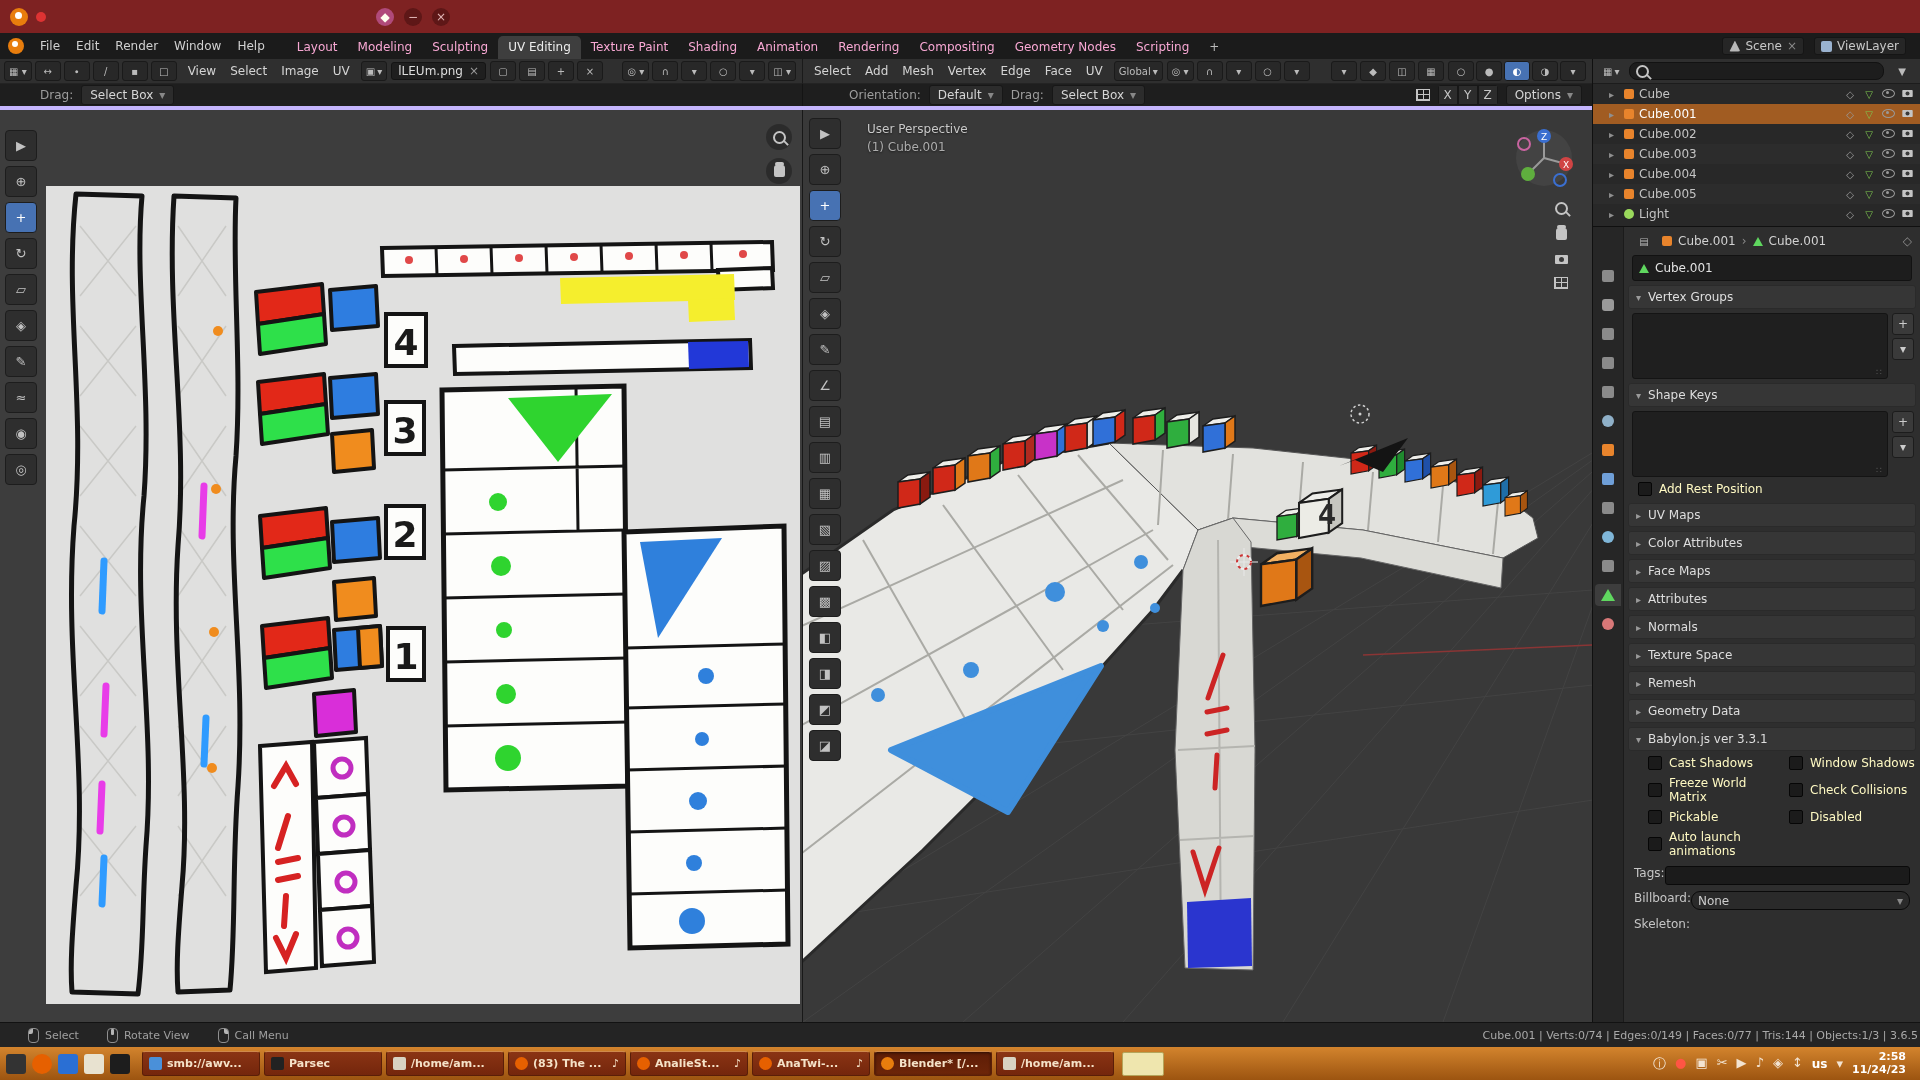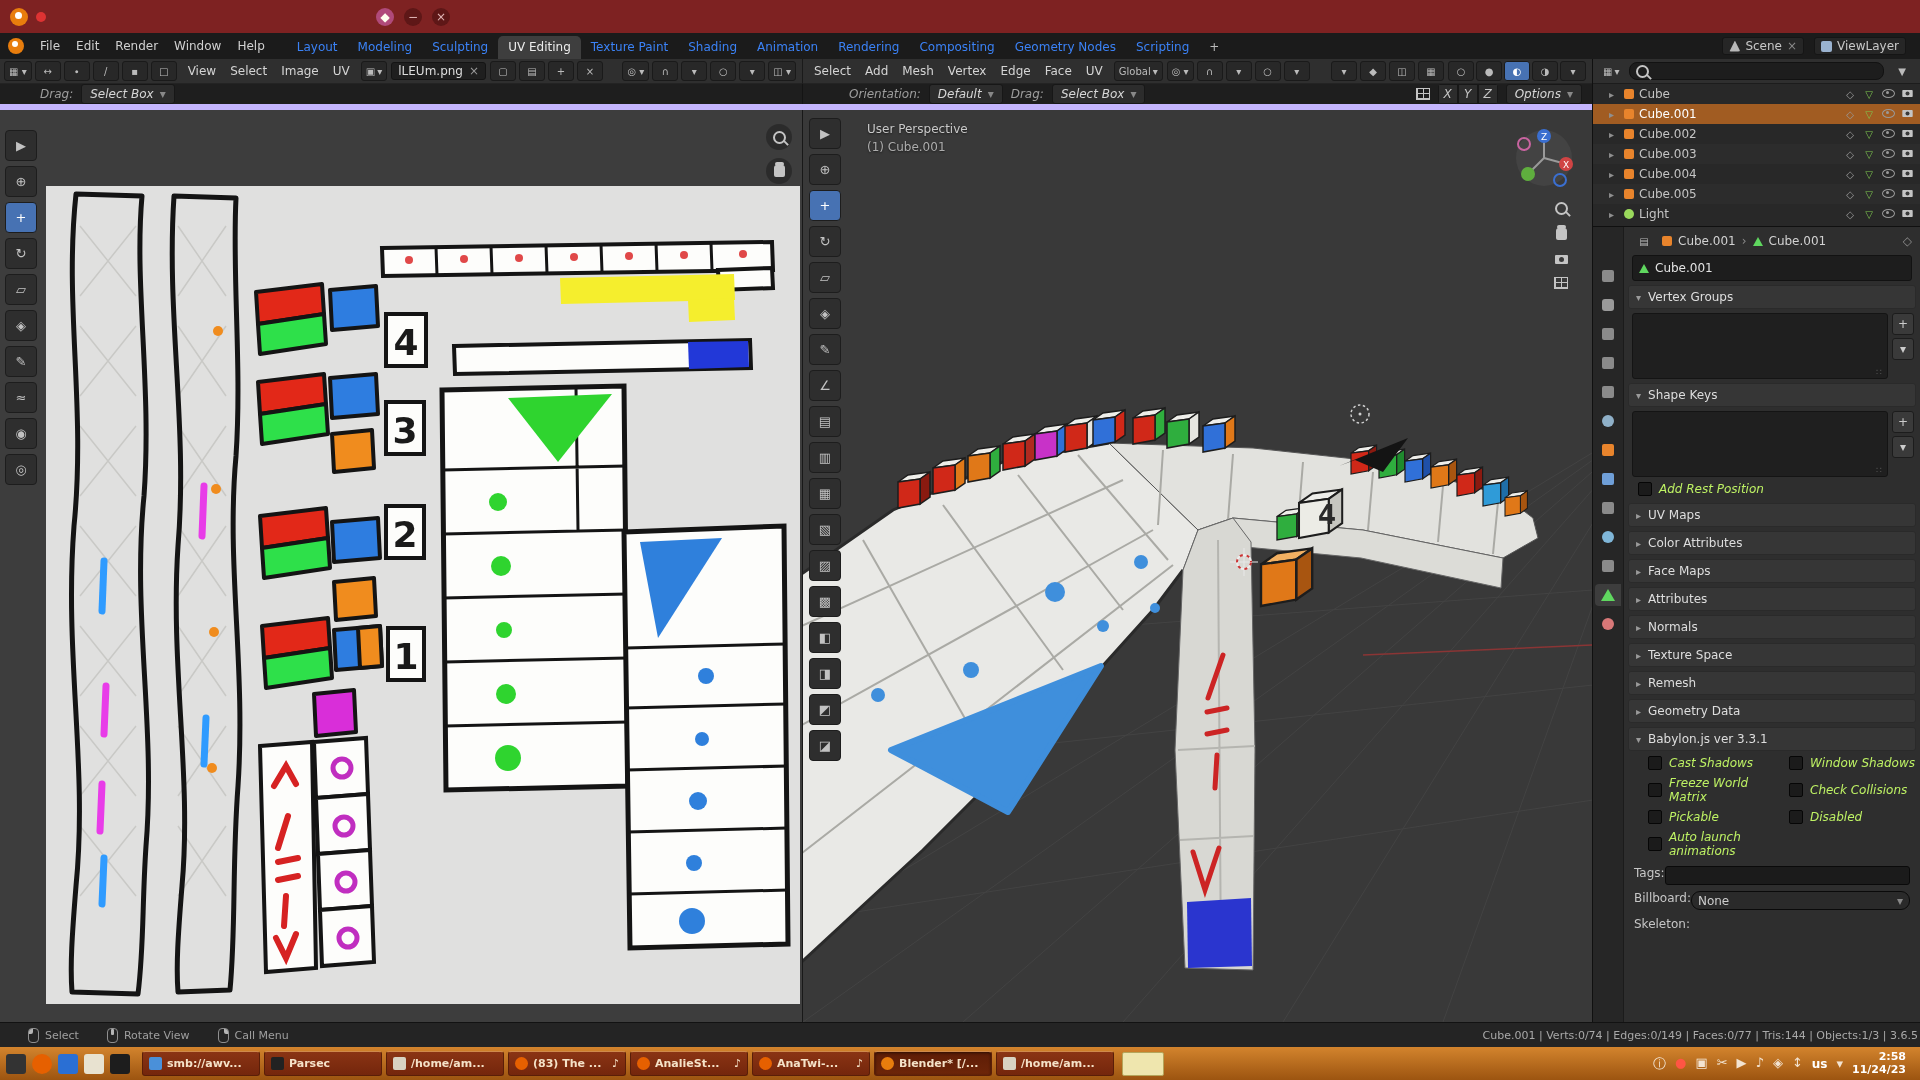--- a/index.html
+++ b/index.html
@@ -15,39 +15,39 @@
   .tb-title{flex:1;text-align:center;color:#e9caca;font-size:13px;}
   .tb-controls{display:flex;align-items:center;gap:10px;padding-right:14px;width:220px;justify-content:flex-end;}
   .tbc{width:18px;height:18px;border-radius:50%;background:#5e1717;color:#e2b6b6;display:flex;align-items:center;justify-content:center;font-size:12px;}
   .tbc.pink{background:#b04a7a;color:#ffe;}
   
   .menubar{left:0;top:33px;width:1920px;height:26px;background:#1b1b1b;display:flex;align-items:center;border-bottom:1px solid #101010;}
   .mb-logo{width:16px;height:16px;border-radius:50%;background:#e87d0d;margin:0 8px 0 8px;position:relative;}
   .mb-logo::after{content:"";position:absolute;left:4px;top:3px;width:6px;height:6px;border-radius:50%;background:#fff;}
   .mb-menu{padding:2px 8px;color:#d0d0d0;}
   .ws-tabs{display:flex;align-items:flex-end;height:100%;margin-left:14px;}
-  .ws-tab{padding:4px 10px 5px;border-radius:5px 5px 0 0;color:#3b82f6;font-size:12px;}
+  .ws-tab{padding:4px 10px 5px;border-radius:5px 5px 0 0;color:#f9a8d4;font-size:12px;}
   .ws-tab.active{background:#3e3e3e;color:#ececec;}
   .ws-tab.add{color:#bbb;}
   .mb-right{margin-left:auto;display:flex;align-items:center;gap:10px;padding-right:14px;}
   .mb-chip{display:flex;align-items:center;gap:5px;background:#262626;border:1px solid #151515;border-radius:3px;padding:1px 6px;}
   .chip-ico{width:11px;height:11px;border-radius:2px;background:#888;}
   .chip-ico.scene{background:#b8b8b8;clip-path:polygon(50% 0,100% 100%,0 100%);}
   .chip-ico.layers{background:#9ab2cf;}
   
   .uv-header{left:0;top:59px;width:802px;height:25px;background:#2f2f2f;border-bottom:1px solid #232323;display:flex;align-items:center;gap:4px;padding-left:4px;box-sizing:border-box;}
   .vp-header{left:802px;top:59px;width:790px;height:25px;background:#2f2f2f;border-bottom:1px solid #232323;border-left:1px solid #1a1a1a;display:flex;align-items:center;gap:4px;padding-left:4px;box-sizing:border-box;}
   .hdr-menu{padding:2px 7px;color:#d4d4d4;}
   .hbtn{min-width:16px;height:18px;display:inline-flex;align-items:center;justify-content:center;gap:2px;background:#282828;border:1px solid #1a1a1a;border-radius:3px;padding:0 4px;color:#bbb;font-size:10px;}
   .hbtn.active{background:#4772b3;color:#fff;}
   .hbtn.flat{background:none;border:none;}
   .img-field{display:flex;align-items:center;gap:6px;background:#1f1f1f;border:1px solid #141414;border-radius:3px;padding:1px 6px;color:#ddd;}
   .spacer{flex:1;}
   
-  .tools-strip{left:0;top:84px;width:1592px;height:26px;background:#1e1e1e;display:flex;border-bottom:6px solid #c4b5fd;box-sizing:border-box;font-style:italic;}
+  .tools-strip{left:0;top:84px;width:1592px;height:26px;background:#1e1e1e;display:flex;border-bottom:4px solid #c4b5fd;box-sizing:border-box;}
   .ts-uv{width:802px;display:flex;align-items:center;gap:8px;padding-left:40px;box-sizing:border-box;}
   .ts-vp{width:790px;display:flex;align-items:center;gap:8px;padding-left:46px;box-sizing:border-box;border-left:1px solid #141414;}
   .ts-label{color:#9d9d9d;}
   .dd{display:inline-flex;align-items:center;gap:6px;background:#2c2c2c;border:1px solid #171717;border-radius:3px;padding:2px 8px;color:#d6d6d6;}
   .axis-btn{width:18px;height:18px;display:inline-flex;align-items:center;justify-content:center;background:#2c2c2c;border:1px solid #171717;color:#c6c6c6;}
   .axis-group{display:inline-flex;border-radius:3px;overflow:hidden;}
   
   .uv-canvas{left:0;top:110px;width:802px;height:912px;background:#3d3d3d;overflow:hidden;}
   .uv-image{position:absolute;left:46px;top:76px;}
   .side-toolbar{position:absolute;display:flex;flex-direction:column;gap:5px;}
@@ -103,21 +103,21 @@
   .mini-cube{width:10px;height:10px;background:#e8842c;border-radius:2px;}
   .mini-mesh{width:0;height:0;border-left:5px solid transparent;border-right:5px solid transparent;border-bottom:9px solid #5fd75f;}
   .name-row{margin:0 8px;height:24px;background:#1d1d1d;border:1px solid #121212;border-radius:3px;display:flex;align-items:center;gap:6px;padding:0 6px;color:#e2e2e2;}
   .panel-h{height:22px;background:#363636;border:1px solid #2a2a2a;border-radius:3px;display:flex;align-items:center;gap:7px;padding:0 7px;margin:4px 4px 0;color:#dedede;}
   .panel-h .car{color:#9a9a9a;font-size:10px;}
   .listwrap{position:relative;margin:4px 6px 2px 8px;height:66px;}
   .listbox{position:absolute;left:0;top:0;right:26px;bottom:0;background:#1f1f1f;border:1px solid #141414;border-radius:3px;}
   .listbtns{position:absolute;right:0;top:0;display:flex;flex-direction:column;gap:3px;}
   .sqbtn{width:20px;height:20px;background:#3a3a3a;border:1px solid #1c1c1c;border-radius:3px;display:flex;align-items:center;justify-content:center;color:#ccc;}
   .grip{position:absolute;right:30px;bottom:2px;color:#555;font-size:9px;letter-spacing:2px;}
-  .cb-row{display:flex;align-items:center;gap:7px;padding:3px 0 3px 14px;color:#bef264;font-style:italic;}
+  .cb-row{display:flex;align-items:center;gap:7px;padding:3px 0 3px 14px;color:#fef9c3;}
   .cb{width:12px;height:12px;background:#1b1b1b;border:1px solid #060606;border-radius:2px;flex:none;}
   .cb-grid{display:grid;grid-template-columns:1fr 1fr;padding:2px 4px 2px 10px;}
   .inline-row{display:flex;padding:3px 10px;color:#c6c6c6;}
   .tinput{flex:1;height:17px;background:#1b1b1b;border:1px solid #0a0a0a;border-radius:3px;}
   .tselect{flex:1;height:17px;background:#2a2a2a;border:1px solid #0a0a0a;border-radius:9px;display:flex;align-items:center;justify-content:space-between;padding:0 6px;color:#ccc;}
   .sk-label{padding:4px 10px;color:#c6c6c6;}
   
   .statusbar{left:0;top:1022px;width:1920px;height:25px;background:#242424;border-top:1px solid #121212;display:flex;align-items:center;box-sizing:border-box;color:#9f9f9f;font-size:11px;}
   .sb-hints{display:flex;gap:28px;margin-left:28px;align-items:center;}
   .hint{display:flex;align-items:center;gap:6px;}

